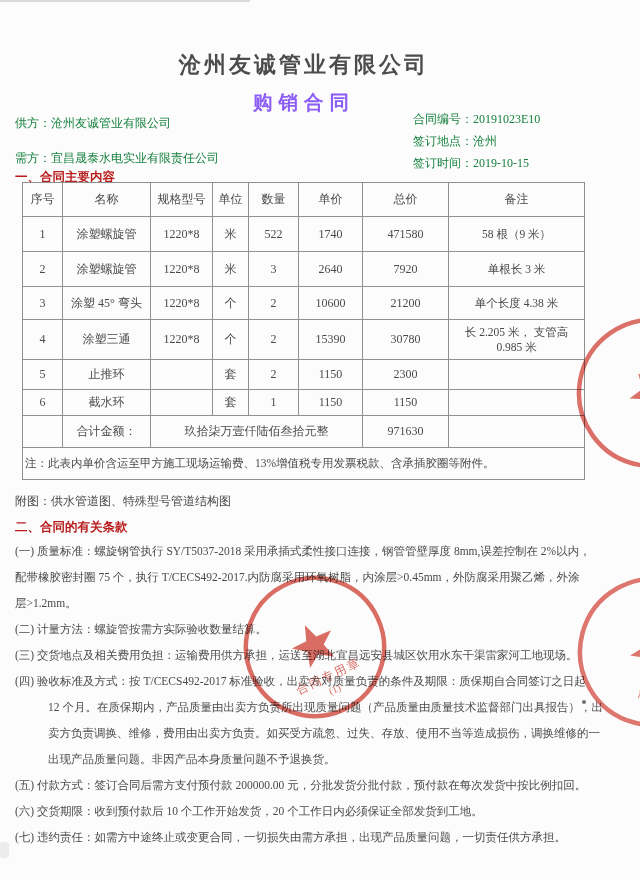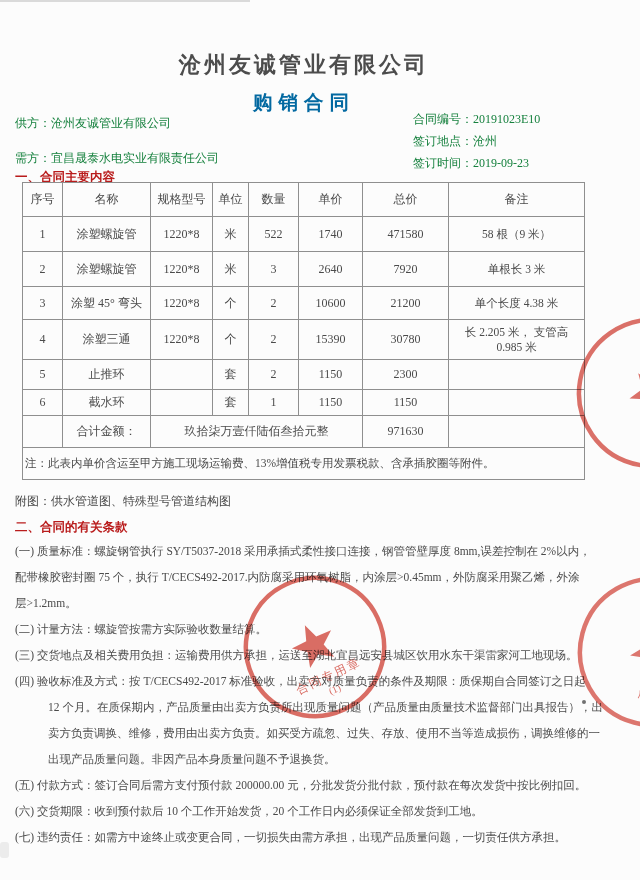--- a/index.html
+++ b/index.html
@@ -4,21 +4,21 @@
 <style>
   html,body{margin:0;padding:0;background:#e8e8e8;}
   .page{
     position:relative;width:640px;height:880px;overflow:hidden;
     background:#fcfcfc;color:#474747;
     font-family:"Liberation Serif","DejaVu Serif",serif;
   }
   .abs{position:absolute;}
   .center-line{left:0;width:608px;text-align:center;}
   .company-title{top:50px;font-size:22px;font-weight:600;letter-spacing:3px;color:#4c4c4c;}
-  .doc-title{top:89px;font-size:19.5px;font-weight:600;letter-spacing:6px;color:#0369a1;}
+  .doc-title{top:89px;font-size:19.5px;font-weight:600;letter-spacing:6px;color:#8b5cf6;}
   .meta{font-size:12px;white-space:nowrap;color:#15803d;}
   .sec-head{font-size:12.5px;font-weight:600;color:#b91c1c;white-space:nowrap;}
   table.items{
     border-collapse:collapse;table-layout:fixed;
     font-size:12px;color:#4a4a4a;
   }
   table.items td,table.items th{
     border:1px solid #8f8f8f;text-align:center;vertical-align:middle;
     padding:0 2px;font-weight:normal;overflow:hidden;
   }
@@ -42,21 +42,21 @@
   <div class="abs scan-edge-top"></div>
 
   <div class="abs center-line company-title">沧州友诚管业有限公司</div>
   <div class="abs center-line doc-title">购销合同</div>
 
   <div class="abs meta" style="left:15px;top:115px;"><span>供方：</span><span>沧州友诚管业有限公司</span></div>
   <div class="abs meta" style="left:15px;top:150px;"><span>需方：</span><span>宜昌晟泰水电实业有限责任公司</span></div>
 
   <div class="abs meta" style="left:413px;top:111px;"><span>合同编号：</span><span>20191023E10</span></div>
   <div class="abs meta" style="left:413px;top:133px;"><span>签订地点：</span><span>沧州</span></div>
-  <div class="abs meta" style="left:413px;top:155px;"><span>签订时间：</span><span>2019-09-23</span></div>
+  <div class="abs meta" style="left:413px;top:155px;"><span>签订时间：</span><span>2019-10-15</span></div>
 
   <div class="abs sec-head" style="left:15px;top:169px;">一、合同主要内容</div>
 
   <table class="items abs" style="left:22px;top:182px;">
     <colgroup>
       <col style="width:40px">
         <col style="width:88px">
         <col style="width:62px">
         <col style="width:36px">
       <col style="width:50px">

